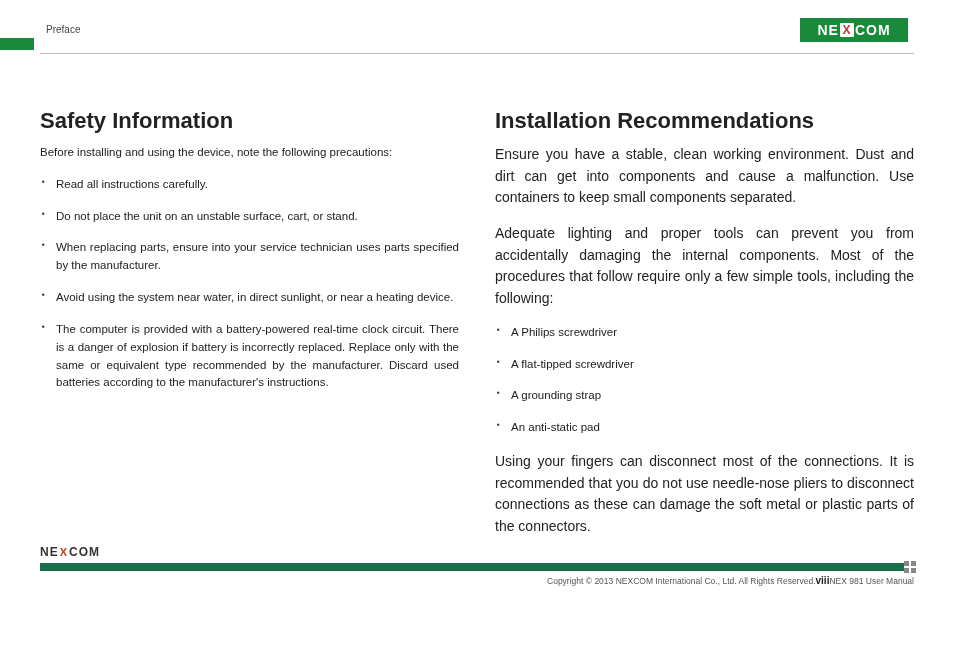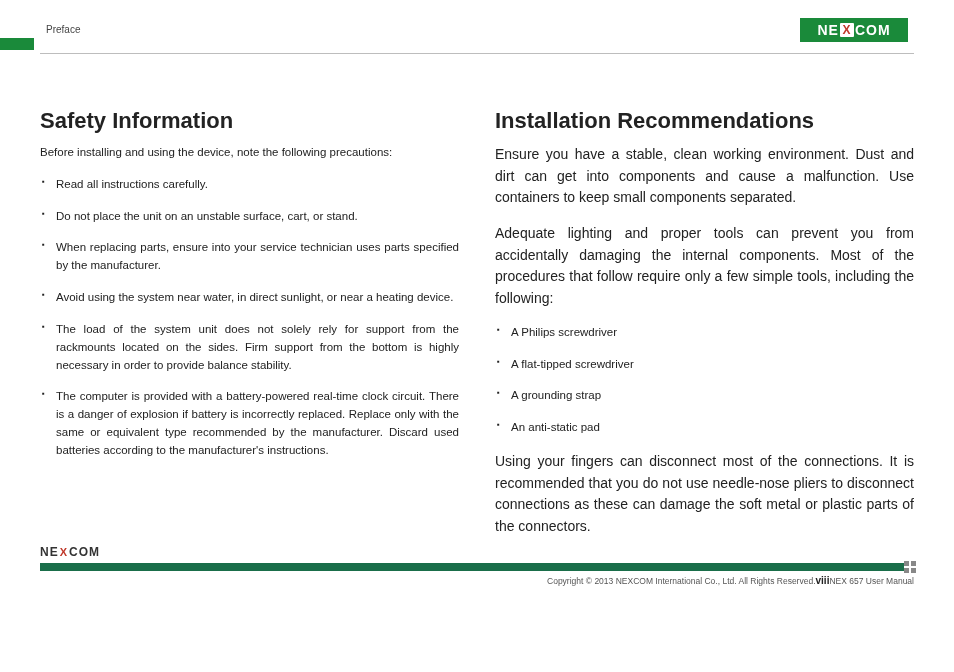--- a/index.html
+++ b/index.html
@@ -55,21 +55,20 @@
 
   <div class="content">
     <div class="col">
       <h1>Safety Information</h1>
       <p class="intro">Before installing and using the device, note the following precautions:</p>
       <ul class="bul">
         <li>Read all instructions carefully.</li>
         <li>Do not place the unit on an unstable surface, cart, or stand.</li>
         <li>When replacing parts, ensure into your service technician uses parts specified by the manufacturer.</li>
         <li>Avoid using the system near water, in direct sunlight, or near a heating device.</li>
-        <li>The load of the system unit does not solely rely for support from the rackmounts located on the sides. Firm support from the bottom is highly necessary in order to provide balance stability.</li>
         <li>The computer is provided with a battery-powered real-time clock circuit. There is a danger of explosion if battery is incorrectly replaced. Replace only with the same or equivalent type recommended by the manufacturer. Discard used batteries according to the manufacturer's instructions.</li>
       </ul>
     </div>
 
     <div class="col">
       <h1>Installation Recommendations</h1>
       <p class="para just">Ensure you have a stable, clean working environment. Dust and dirt can get into components and cause a malfunction. Use containers to keep small components separated.</p>
       <p class="para just">Adequate lighting and proper tools can prevent you from accidentally damaging the internal components. Most of the procedures that follow require only a few simple tools, including the following:</p>
       <ul class="bul">
         <li>A Philips screwdriver</li>
@@ -84,17 +83,17 @@
   <div class="footer">
     <div class="foot-logo">
       <span>NE</span>
         <span class="dotx2">X</span>
         <span>COM</span>
     </div>
     <div class="foot-bar"></div>
     <div class="foot-row">
       <span>Copyright © 2013 NEXCOM International Co., Ltd. All Rights Reserved.</span>
       <span class="pg">viii</span>
-      <span>NEX 657 User Manual</span>
+      <span>NEX 981 User Manual</span>
     </div>
   </div>
 
 </div>
 
 </body></html>

